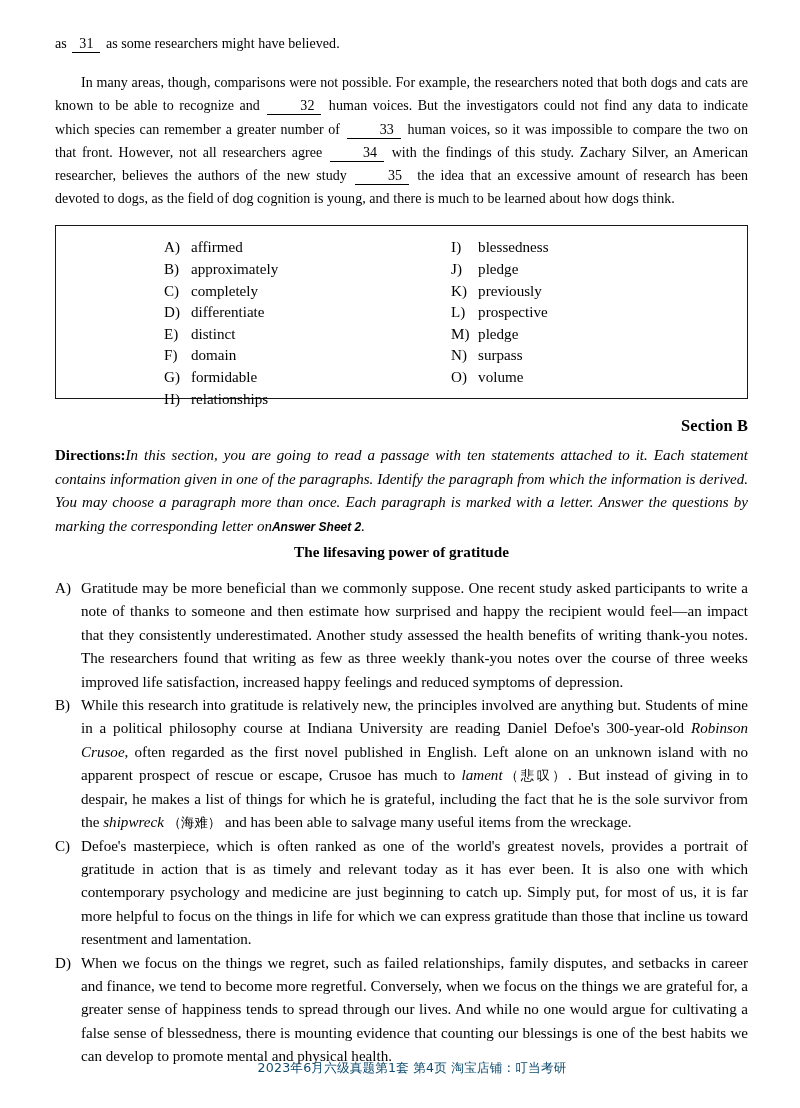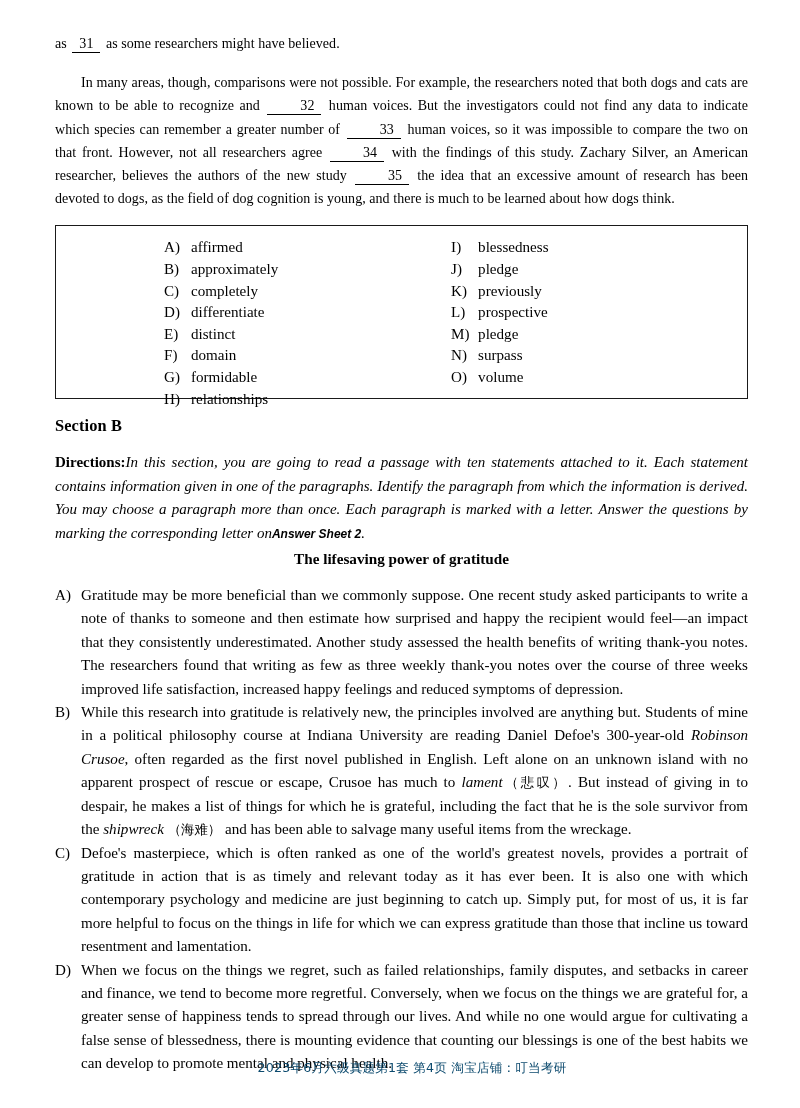--- a/index.html
+++ b/index.html
@@ -67,22 +67,23 @@
   .opt .opt-letter {
     display: inline-block;
     min-width: 27px;
   }
 
   
   .section-head {
     font-size: 16.4px;
     font-weight: bold;
     margin-top: 17px;
-    margin-bottom: 15px;
+    margin-bottom: 8px;
     letter-spacing: 0.1px;
+    text-align: right;
   }
   .directions {
     font-size: 15px;
     line-height: 23.4px;
     text-align: justify;
     margin: 0;
   }
   .directions .dir-label {
     font-weight: bold;
     font-style: normal;

